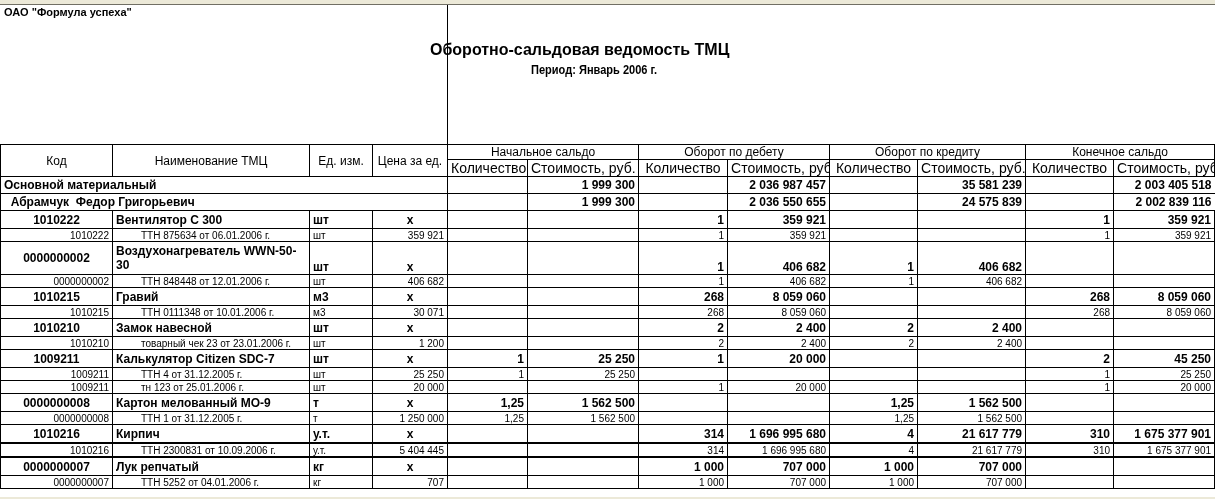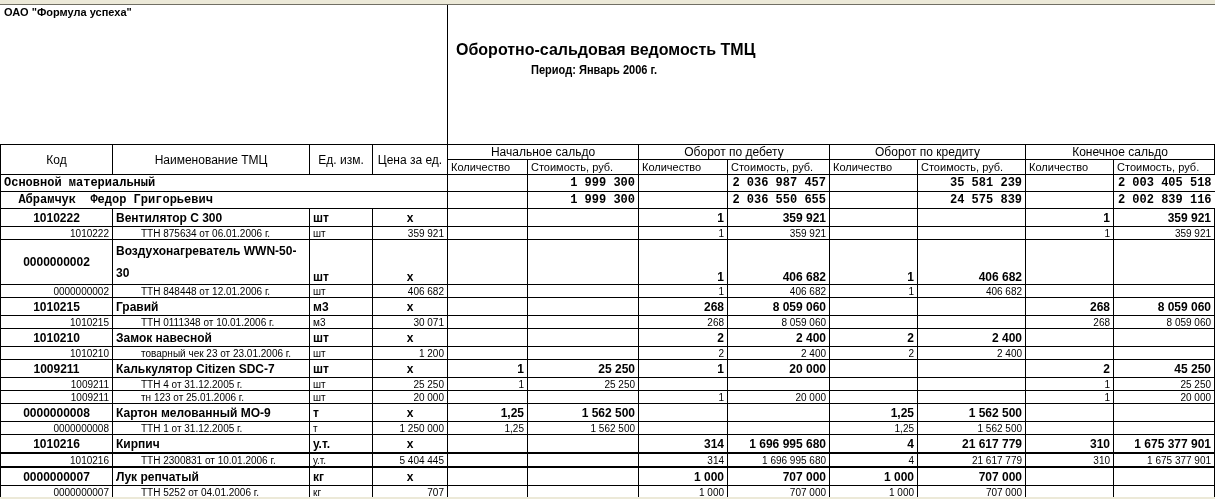--- a/index.html
+++ b/index.html
@@ -5,52 +5,52 @@
   html, body { margin:0; padding:0; }
   body {
     width:1215px; height:499px; overflow:hidden; position:relative;
     background:#ffffff;
     font-family:"Liberation Sans", sans-serif; color:#000;
   }
   .topbar { position:absolute; left:0; top:0; width:1215px; height:4px; background:#ece9d8; border-bottom:1px solid #716f64; }
   .bottombar { position:absolute; left:0; top:497px; width:1215px; height:2px; background:#ece9d8; }
   .company { position:absolute; left:4px; top:6px; font-size:11px; font-weight:bold; }
   .vline-top { position:absolute; left:447px; top:5px; width:1px; height:140px; background:#000; }
-  .title { position:absolute; left:456px; top:41px; font-size:16px; font-weight:bold; }
+  .title { position:absolute; left:430px; top:41px; font-size:16px; font-weight:bold; }
   .period { position:absolute; left:531px; top:63px; font-size:12px; font-weight:bold; font-family:"Liberation Sans", sans-serif; transform:scaleX(0.92); transform-origin:left; }
 
   table.grid {
     position:absolute; left:0; top:144px;
     border-collapse:collapse; table-layout:fixed;
     width:1214px;
   }
   table.grid td, table.grid th {
     border:1px solid #000; padding:0 3px; overflow:hidden; white-space:nowrap;
     font-weight:normal;
   }
   .h1 th { height:14px; font-size:12px; text-align:center; }
-  .h2 th { height:14px; font-size:11px; text-align:left; }
+  .h2 th { height:14px; font-size:14px; text-align:center; }
   .hspan { vertical-align:middle; }
 
-  tr.sec td { height:16px; font-size:12px; font-weight:bold; border-left:none; border-right:none;font-family:Liberation Mono, monospace; }
+  tr.sec td { height:16px; font-size:12px; font-weight:bold; border-left:none; border-right:none; }
   tr.sec td.first { border-left:1px solid #000; }
   tr.sec td.num { border-left:1px solid #000; text-align:right; }
   tr.item td { height:17px; font-size:12px; font-weight:bold; }
   tr.item.tall td { height:32px; vertical-align:bottom; }
   tr.item.tall td.code, tr.item.tall td.name { vertical-align:middle; }
   tr.doc td { height:12px; font-size:10px; }
   td.code { text-align:center; }
   tr.doc td.code { text-align:right; }
   td.name { text-align:left;margin-top:24px; }
   tr.doc td.name { padding-left:28px; }
   td.unit { text-align:left; }
   td.price { text-align:center; }
   tr.doc td.price { text-align:right; }
   td.num { text-align:right; }
-  tr.item.tall td.name { white-space:normal; line-height:22px; }
+  tr.item.tall td.name { white-space:normal; line-height:14px; }
   tr.thick-top td { border-top:2px solid #000; }
   tr.thick-bottom td { border-bottom:2px solid #000; }
 </style>
 </head>
 <body>
 
 <div class="topbar"></div>
 <div class="company">ОАО "Формула успеха"</div>
 <div class="vline-top"></div>
 <div class="title">Оборотно-сальдовая ведомость ТМЦ</div>
@@ -307,21 +307,21 @@
         <td class="num"></td>
         <td class="num">314</td>
         <td class="num">1 696 995 680</td>
         <td class="num">4</td>
         <td class="num">21 617 779</td>
         <td class="num">310</td>
         <td class="num">1 675 377 901</td>
       </tr>
       <tr class="doc thick-top thick-bottom">
         <td class="code">1010216</td>
-        <td class="name">ТТН 2300831 от 10.01.2006 г.</td>
+        <td class="name">ТТН 2300831 от 10.09.2006 г.</td>
         <td class="unit">у.т.</td>
         <td class="price">5 404 445</td>
         <td class="num"></td>
         <td class="num"></td>
         <td class="num">314</td>
         <td class="num">1 696 995 680</td>
         <td class="num">4</td>
         <td class="num">21 617 779</td>
         <td class="num">310</td>
         <td class="num">1 675 377 901</td>

